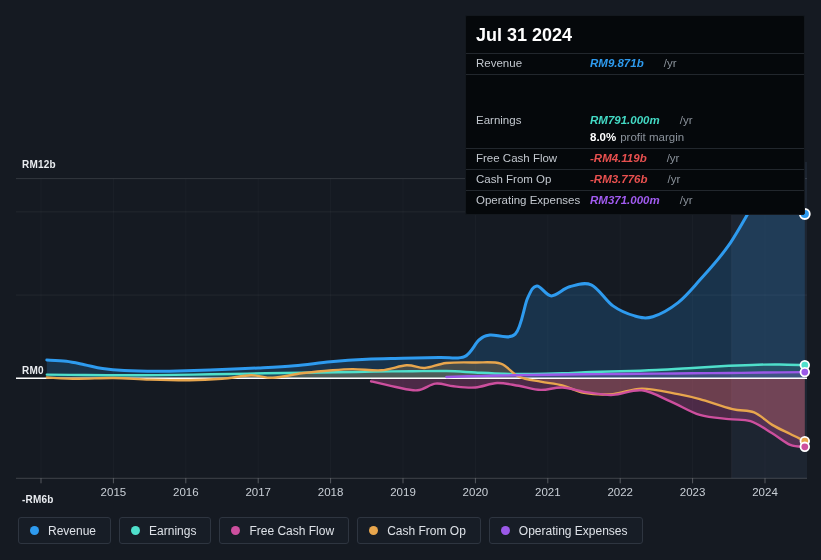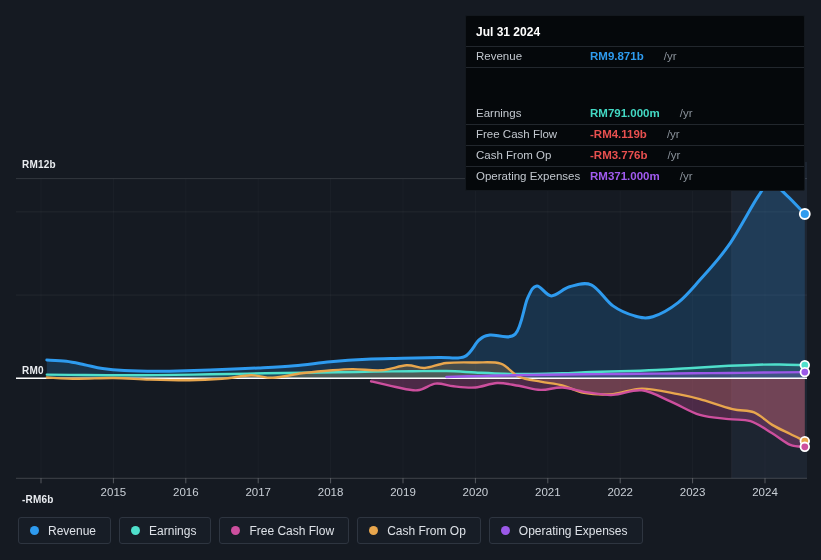--- a/index.html
+++ b/index.html
@@ -21,30 +21,30 @@
   .ylab.zero{top:365px;}
   .ylab.bottom{top:458px;margin-top:36px;}
 
   
   .tooltip{
     position:absolute;left:465px;top:15px;width:340px;z-index:5;
     background:#05080B;border:1px solid #13181E;border-radius:2px;
     box-sizing:border-box;padding:2px 0 3px;
   }
   .tt-title{
-    padding:7px 10px 7px;font-size:12px;font-weight:bold;color:#FFFFFF;
+    padding:7px 10px 7px;font-size:18px;font-weight:bold;color:#FFFFFF;
   }
   .tt-row{
     display:flex;align-items:baseline;
     padding:3px 10px 4px;border-top:1px solid #22272D;
     font-size:11.5px;line-height:13px;
   }
   .tt-row.margin{border-top:none;padding-top:0;}
   .tt-lbl{width:114px;flex:none;color:#C3C8CF;font-weight:normal;}
-  .tt-val{font-weight:bold;}
+  .tt-val{font-weight:bold;font-style:italic;}
   .tt-suffix{color:#8B929B;margin-left:20px;}
   .tt-bold{color:#FFFFFF;font-weight:bold;}
   .tt-rest{color:#8B929B;margin-left:4px;}
 
   
   .legend{
     position:absolute;left:18px;top:517px;display:flex;gap:8px;z-index:4;
   }
   .chip{
     display:flex;align-items:center;gap:9px;height:27px;
@@ -126,20 +126,25 @@
         <div class="tt-row">
           <span class="tt-lbl">Revenue</span>
           <span class="tt-val" style="color: rgb(46, 155, 239);">RM9.871b</span>
           <span class="tt-suffix">/yr</span>
         </div>
         <div class="tt-row">
           <span class="tt-lbl">Earnings</span>
           <span class="tt-val" style="color: rgb(67, 217, 196); margin-top: 36px;">RM791.000m</span>
           <span class="tt-suffix">/yr</span>
         </div>
+        <div class="tt-row margin">
+          <span class="tt-lbl"></span>
+          <span class="tt-bold">8.0%</span>
+          <span class="tt-rest">profit margin</span>
+        </div>
         <div class="tt-row">
           <span class="tt-lbl">Free Cash Flow</span>
           <span class="tt-val" style="color: rgb(232, 80, 79);">-RM4.119b</span>
           <span class="tt-suffix">/yr</span>
         </div>
         <div class="tt-row">
           <span class="tt-lbl">Cash From Op</span>
           <span class="tt-val" style="color: rgb(232, 80, 79);">-RM3.776b</span>
           <span class="tt-suffix">/yr</span>
         </div>

